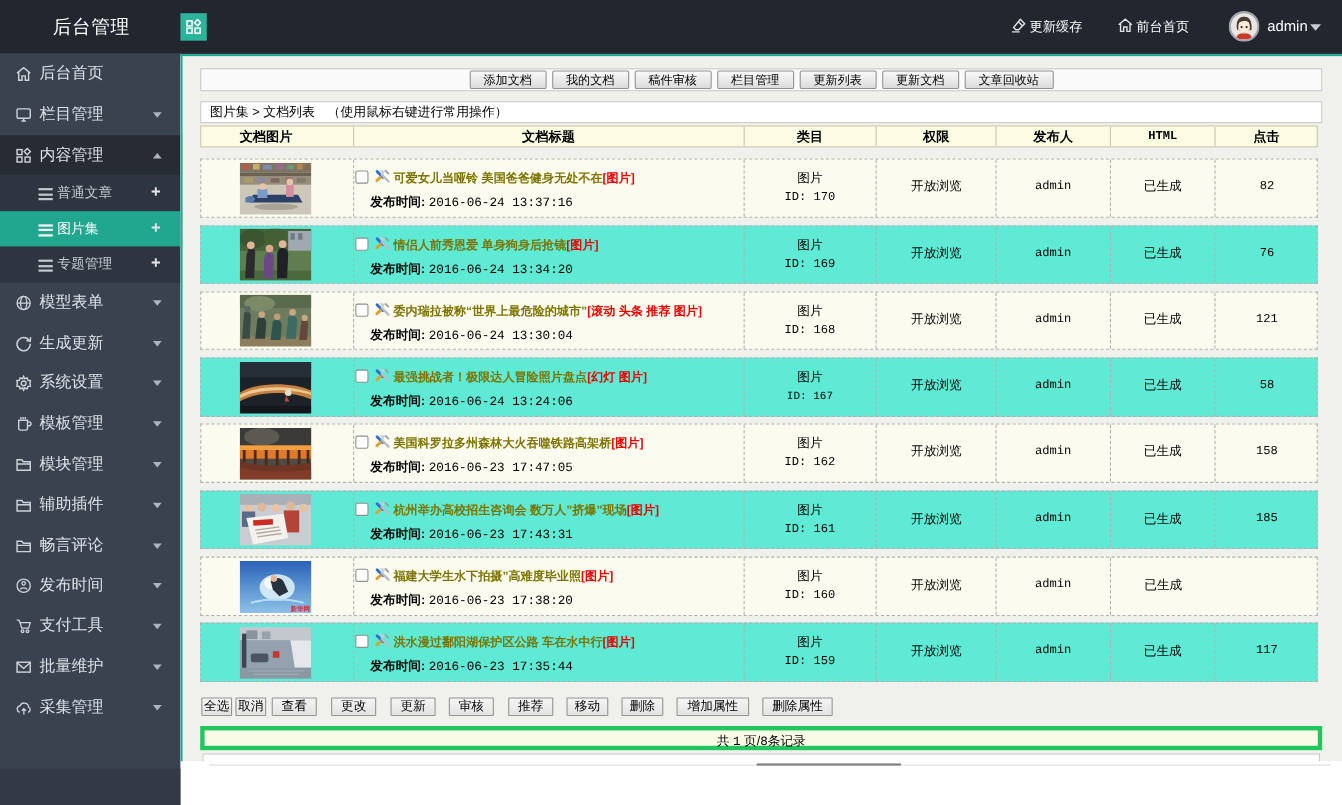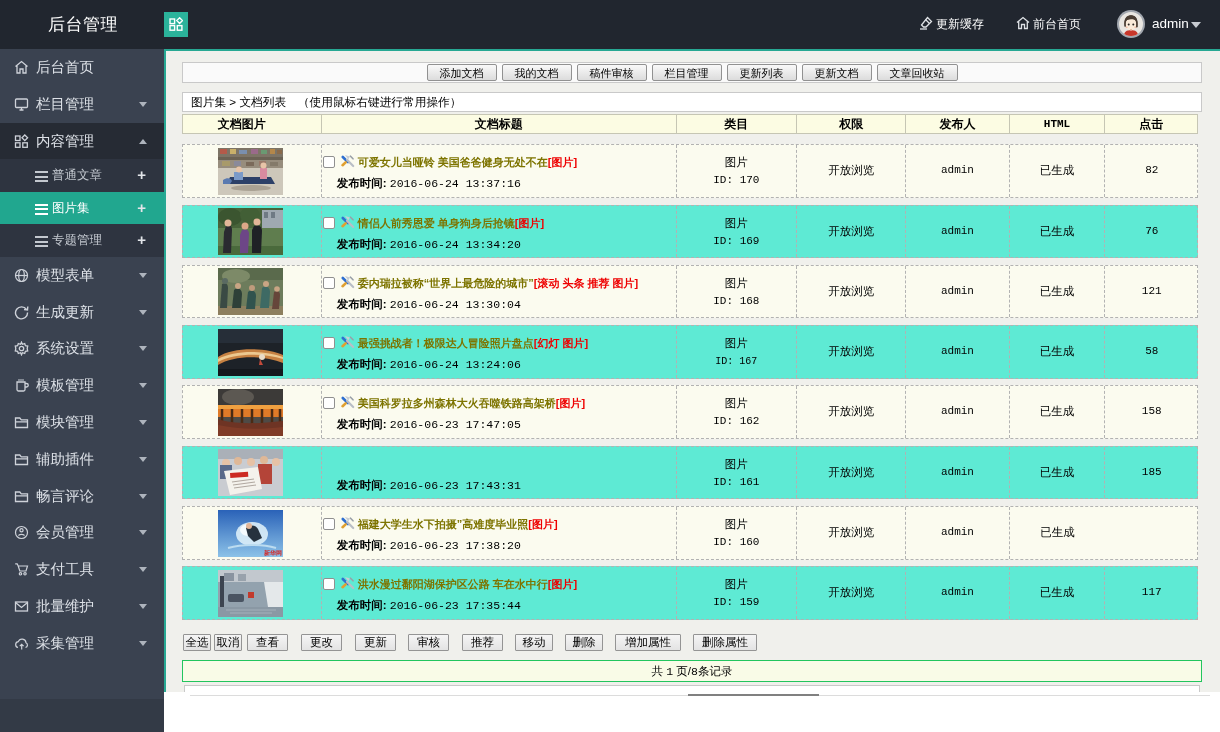--- a/index.html
+++ b/index.html
@@ -48,21 +48,21 @@
 .titleline { position:absolute; left:1px; top:7px; white-space:nowrap; }
 .ttl { font-size:11px; font-weight:bold; color:#7d7400; }
 .ttl .red { color:#ee0000; }
 .dateline { position:absolute; left:15px; top:31px; font-size:11.5px; white-space:nowrap; }
 .dateline b { color:#000; }
 .mono { font-family:"Liberation Mono", monospace; }
 .c-center { text-align:center; font-size:11.5px; color:#000; }
 .two-line { padding-top:9px; line-height:17px; }
 .one-line { line-height:51.5px; }
 #botbtns { position:absolute; left:17px; top:583px; height:18px; }
-#pagebar { position:absolute; left:16px; top:608.7px; width:1020px; height:22px; background:#f9fbe7; border:1px solid #22c55e; text-align:center; line-height:20px; font-size:11.5px; }
+#pagebar { position:absolute; left:16px; top:608.7px; width:1020px; height:22px; background:#f9fbe7; border:4px solid #22c55e; text-align:center; line-height:20px; font-size:11.5px; }
 #cutbox { position:absolute; left:18px; top:634px; width:1016px; height:20px; background:#fff; border:1px solid #c9c9c9; }
 #underline1 { position:absolute; left:190px; top:695px; width:1020px; border-top:1px solid #dcdcdc; }
 #underline2 { position:absolute; left:688px; top:694px; width:131px; border-top:2px solid #808080; z-index:3; }
 .bbtn { display:inline-block; height:17px; line-height:15px; text-align:center; background:linear-gradient(#f5f5f5,#e3e3e3); border:1px solid #949494; border-radius:1px; font-size:11.5px; color:#000; vertical-align:top; }
 .cb { display:inline-block; width:12px; height:12px; background:#fff; border:1px solid #909090; border-radius:2px; vertical-align:-2px; }
 .tool { vertical-align:-2px; margin-left:6px; }
 #botbtns { white-space:nowrap; }
 </style>
 </head>
 <body>
@@ -175,21 +175,21 @@
         </svg></span>
       <span class="mt">畅言评论</span>
       <span class="arr"></span>
     </div>
   <div class="m-item">
       <span class="mi"><svg width="15" height="15" viewBox="0 0 15 15" fill="none" stroke="#ced2d9" stroke-width="1.2">
           <circle cx="7.5" cy="7.5" r="6"></circle>
           <circle cx="7.5" cy="5.3" r="1.6"></circle>
           <path d="M4.7 10.8 C4.7 8.9 10.3 8.9 10.3 10.8"></path>
         </svg></span>
-      <span class="mt">会员管理</span>
+      <span class="mt">发布时间</span>
       <span class="arr"></span>
     </div>
   <div class="m-item">
       <span class="mi"><svg width="15" height="15" viewBox="0 0 15 15" fill="none" stroke="#ced2d9" stroke-width="1.2">
           <path d="M1.2 1.8 H3.2 L4.2 4 M4.2 4 H13.5 L12 9 H5.8 L4.2 4 Z"></path>
           <circle cx="6.5" cy="11.8" r="1.2"></circle>
           <circle cx="11" cy="11.8" r="1.2"></circle>
         </svg></span>
       <span class="mt">支付工具</span>
       <span class="arr"></span>
@@ -407,20 +407,27 @@
               <circle cx="46" cy="11" r="4" fill="#dfb897"></circle>
               <circle cx="58" cy="13" r="4" fill="#e6c2a6"></circle>
               <rect x="40" y="15" width="14" height="20" fill="#b44438"></rect>
               <rect x="2" y="16" width="12" height="14" fill="#5a6a8a"></rect>
               <path d="M6 22 L40 18 L44 40 L12 46 Z" fill="#f4f2ec"></path>
               <rect x="12" y="24" width="18" height="5" transform="rotate(-4 12 24)" fill="#cc2a22"></rect>
               <path d="M14 33 L36 30 M15 36 L37 33 M16 39 L38 36" stroke="#b0a8a0" stroke-width="1.2"></path>
             </svg></span>
         </div>
 <div class="cell" style="left:138.7px;width:354.9px;">
+<span class="titleline"><span class="cb"></span><svg class="tool" width="14" height="14" viewBox="0 0 14 14">
+              <path d="M1.8 3 L7 8.2" stroke="#2e6fd0" stroke-width="2.6" stroke-linecap="round"></path>
+              <path d="M4 1 L9 2.6 L7.2 5.6 Z" fill="#c8cdd4"></path>
+              <path d="M1.6 11.2 L4.6 8.4" stroke="#e0a030" stroke-width="2.6" stroke-linecap="round"></path>
+              <path d="M6 5.8 L12.2 12" stroke="#b9bec6" stroke-width="2.2" stroke-linecap="round"></path>
+              <path d="M9.5 2.2 L12 4.8" stroke="#9aa0a8" stroke-width="1.6" stroke-linecap="round"></path>
+            </svg><span class="ttl"> 杭州举办高校招生咨询会 数万人”挤爆”现场<span class="red">[图片]</span></span></span>
 <span class="dateline"><b>发布时间:</b> <span class="mono">2016-06-23 17:43:31</span></span>
 </div>
 <div class="cell c-center two-line" style="left:493.6px;width:120.5px;">图片<br><span class="mono" style="font-size:11px;">ID: 161</span></div>
 <div class="cell c-center one-line" style="left:614.1px;width:109.2px;">开放浏览</div>
 <div class="cell c-center one-line mono" style="left:723.3px;width:103.3px;font-size:11px;">admin</div>
 <div class="cell c-center one-line" style="left:826.6px;width:95.9px;">已生成</div>
 <div class="cell c-center one-line mono" style="left:922.5px;width:92.5px;font-size:11px;">185</div>
 </div>
 <div class="row odd">
 <div class="cell" style="left:0;width:138.7px;">

